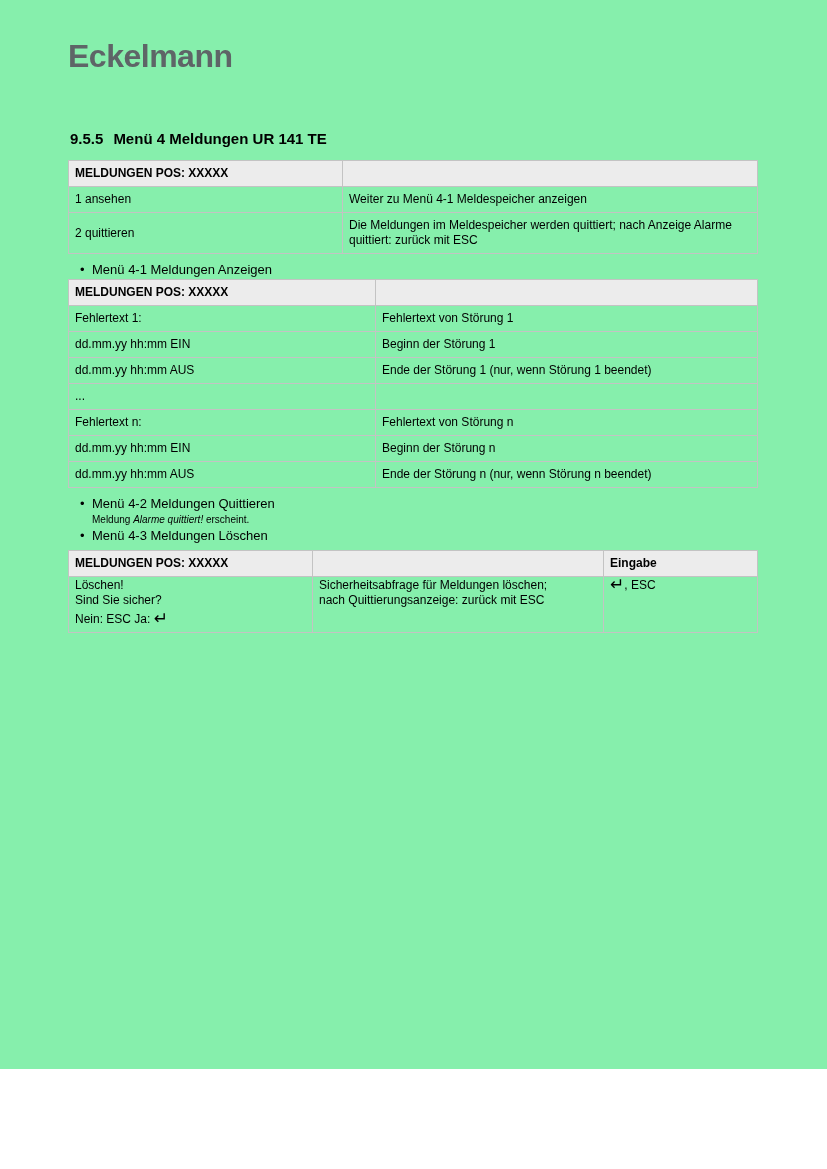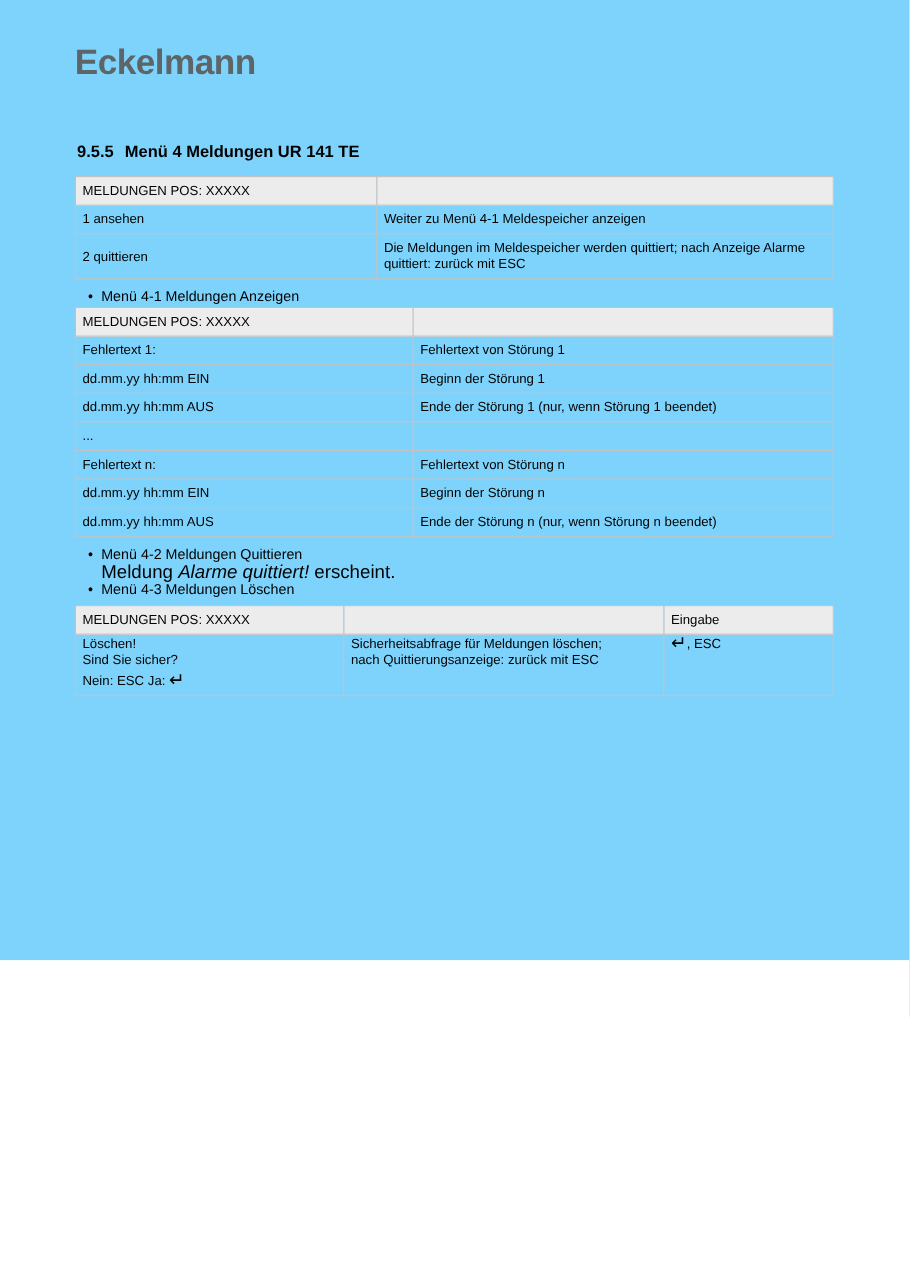--- a/index.html
+++ b/index.html
@@ -1,19 +1,19 @@
 <!DOCTYPE html>
 <html lang="de"><head>
 <meta charset="utf-8">
 <style>
   html,body{margin:0;padding:0;background:#fff;}
   .page{
     position:relative;
-    width:827px;height:873px;
-    background:#7dd3fc;
+    width:827px;height:1069px;
+    background:#86efac;
     font-family:"Liberation Sans","DejaVu Sans",sans-serif;
     color:#000;
     overflow:hidden;
   }
   .logo{
     position:absolute;left:68px;top:38px;
     font-size:32px;font-weight:bold;letter-spacing:-0.5px;
     color:#5e6567;
   }
   .heading{
@@ -31,36 +31,36 @@
   }
   table.doc td{
     border:1px solid #c3c3c3;
     padding:5px 6px;
     line-height:15px;
     vertical-align:middle;
     word-wrap:break-word;
   }
   tr.hrow td{
     background:#ececec;
-    font-weight:normal;
+    font-weight:bold;
     height:15px;
   }
   table.doc td.vtop{vertical-align:top;padding-top:1px;}
   .bullet-row{
     display:flex;
     padding-left:12px;
     font-size:13px;line-height:15px;
     margin:8px 0 2px 0;
   }
   .bullet-row .bullet{width:12px;flex:0 0 12px;}
   .bullet-block{margin:8px 0 7px 0;}
   .bullet-block .bullet-row{margin:0 0 1px 0;}
   .bullet-cont{
     padding-left:24px;
-    font-size:17px;line-height:15px;margin-bottom:1px;
+    font-size:10px;line-height:15px;margin-bottom:1px;
   }
   .mt2{margin-top:2px;}
   .enter-glyph{
     font-size:17px;
     line-height:10px;
     position:relative;top:1px;
   }
   .ja-line{margin-top:4px;}
   .eingabe-line{font-size:12px;}
   .footer{

